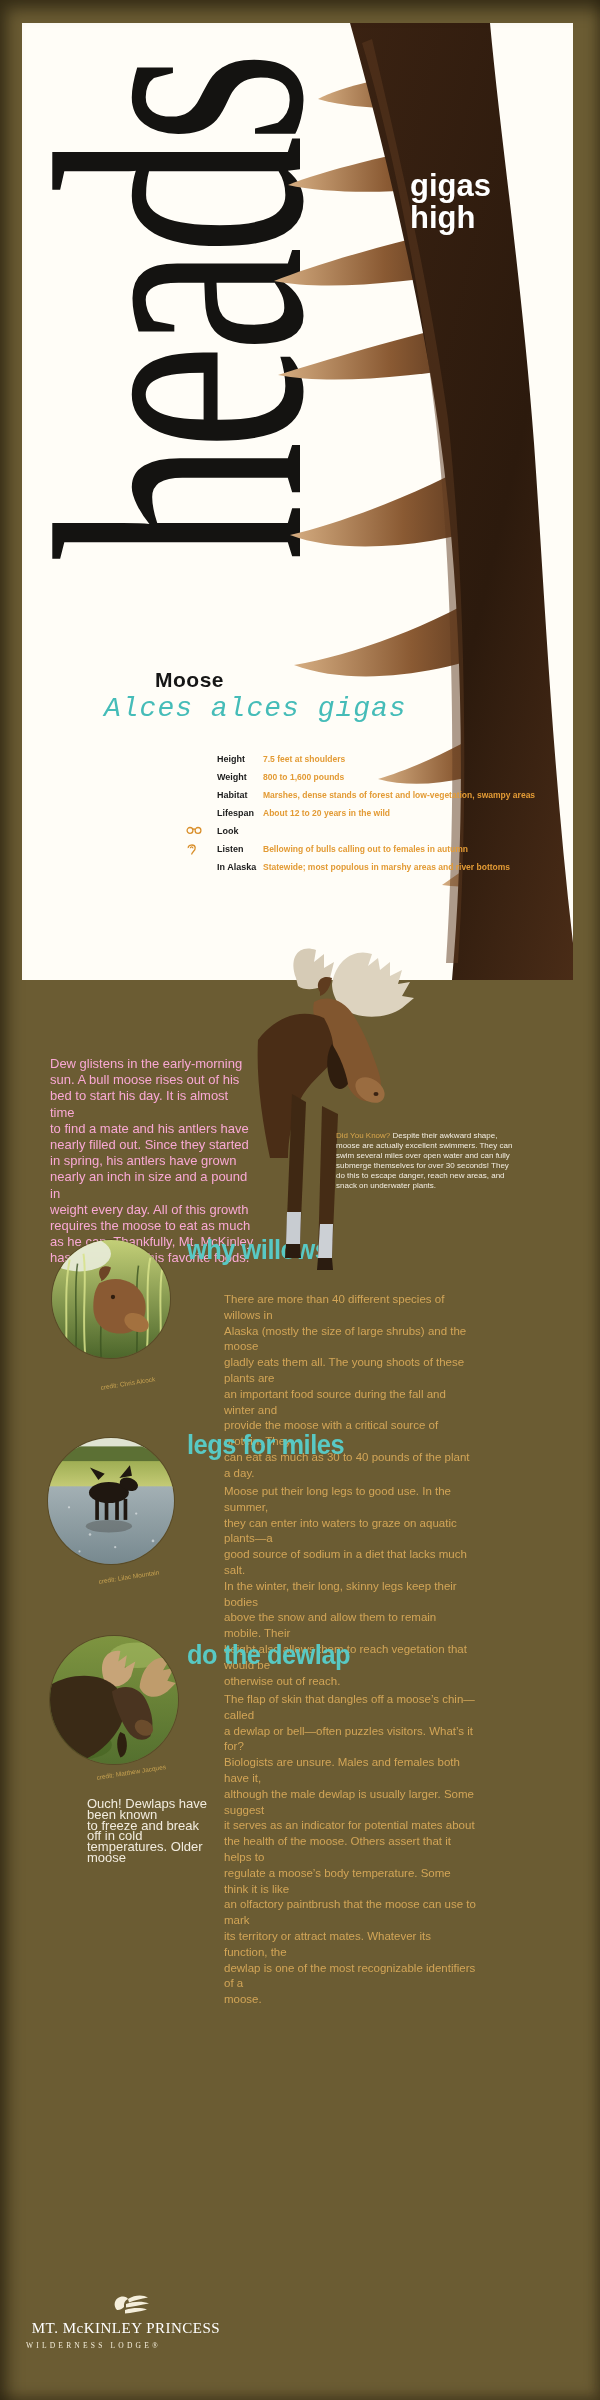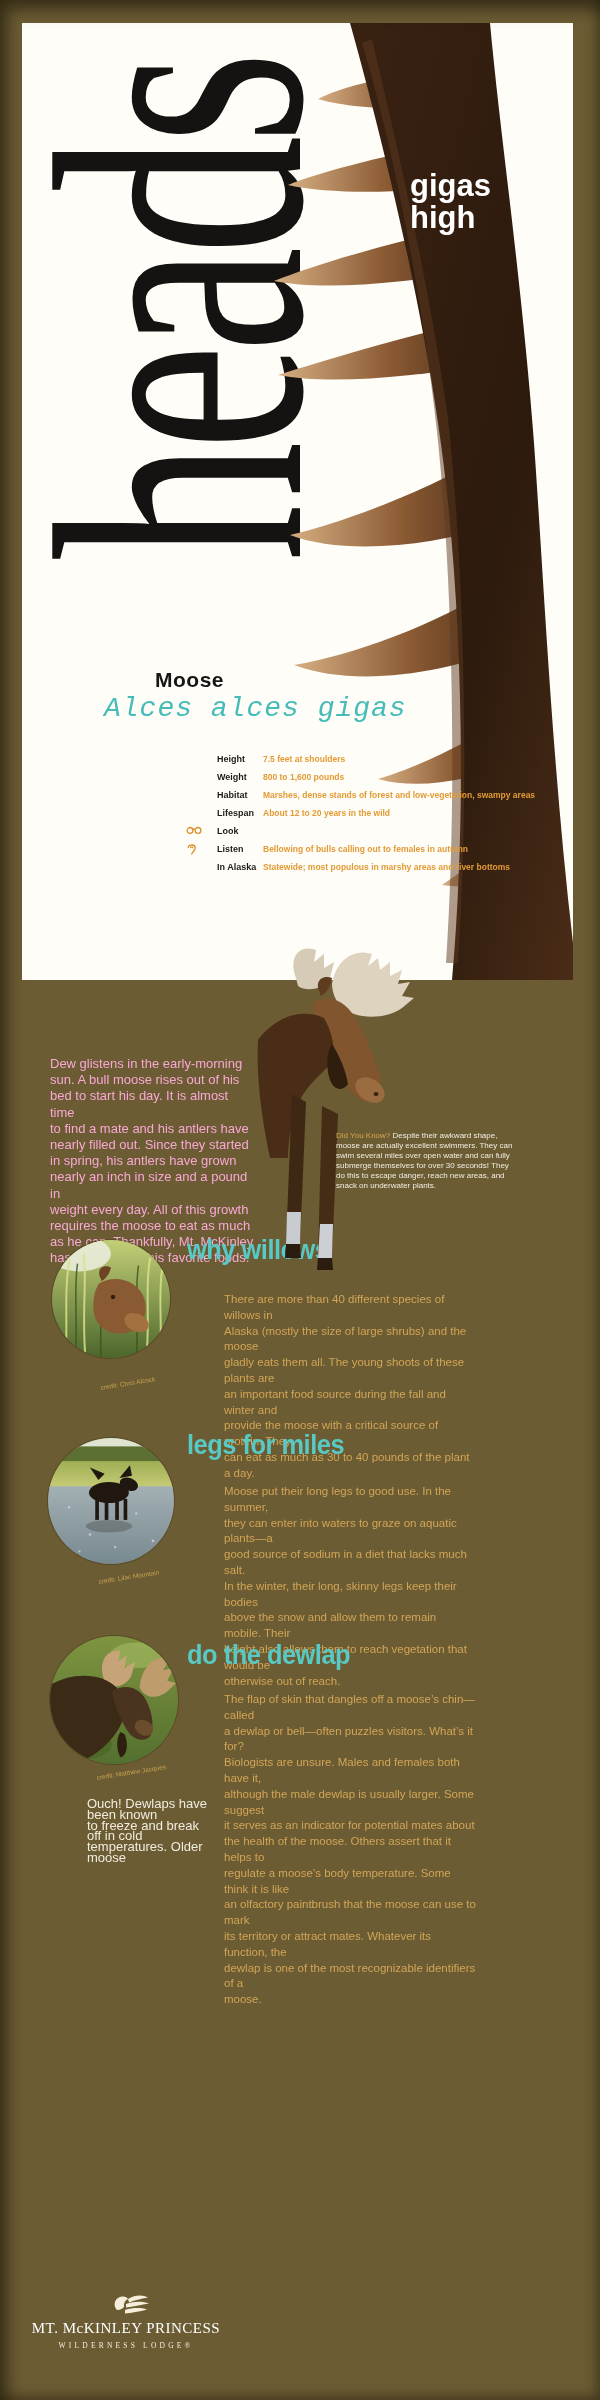--- a/index.html
+++ b/index.html
@@ -45,21 +45,21 @@
   .sec-heading{left:187px;font-size:27px;font-weight:700;color:#58c9c4;letter-spacing:-.5px;
                transform:scaleX(.94);transform-origin:left top;}
   .h1{top:1235px;} .h2{top:1430px;} .h3{top:1640px;}
   .sec-body{left:224px;width:252px;font-size:11.5px;line-height:15.8px;color:#d2a557;margin-top:20px;}
   .b1{top:1272px;} .b2{top:1464px;} .b3{top:1672px;}
   .dewlap-note{left:87px;top:1799px;width:120px;font-size:13px;line-height:10.8px;color:#f2ecdf;}
   
   .logo-icon{left:110px;top:2292px;width:40px;height:26px;}
   .lodge-name{left:26px;top:2320px;width:200px;text-align:center;
               font-family:"Liberation Serif", serif;font-size:15px;letter-spacing:.5px;color:#ffffff;}
-  .lodge-sub{left:26px;top:2341px;width:200px;text-align:center;
+  .lodge-sub{left:26px;top:2341px;width:200px;
              font-family:"Liberation Serif", serif;font-size:7.5px;letter-spacing:3.2px;color:#f4eedb;}
 </style>
 </head>
 <body>
 
 <div>
 
   <div class="abs panel">
 
     <div class="abs heads">heads</div>

